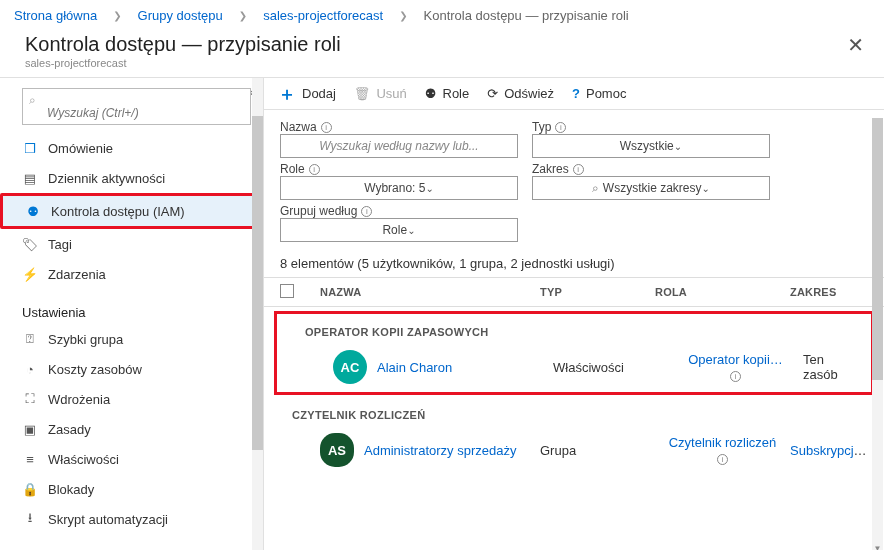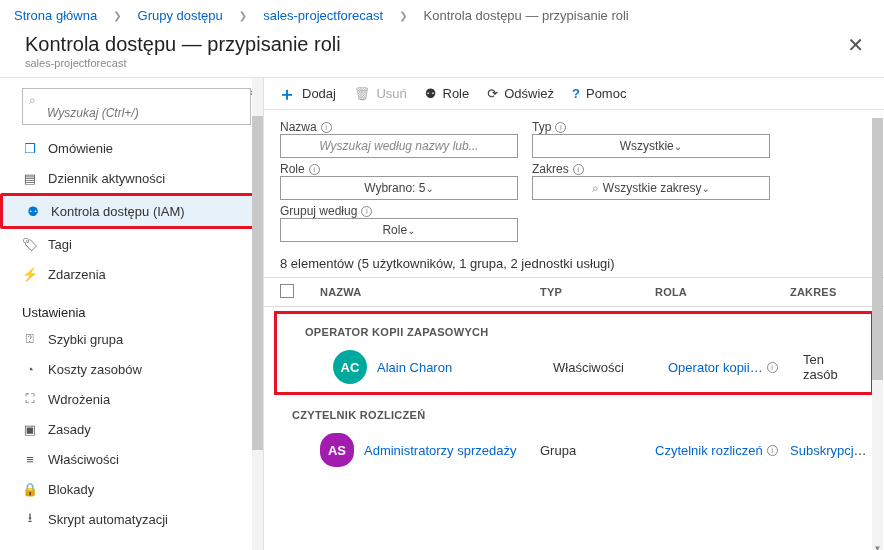--- a/index.html
+++ b/index.html
@@ -59,24 +59,24 @@
   .col-role { width: 135px; }
   .col-scope { flex: 1; }
   .chk { width: 14px; height: 14px; border: 1px solid #888; display: inline-block; }
 
   .group-head { padding: 10px 16px 6px 28px; font-size: 11px; font-weight: 700; color: #555; letter-spacing: .3px; }
   .row { display: flex; align-items: center; padding: 6px 16px; }
   .avatar { width: 34px; height: 34px; border-radius: 50%; display: flex; align-items: center; justify-content: center; color: #fff; font-weight: 600; font-size: 13px; margin-right: 10px; }
   .row .col-name { display: flex; align-items: center; }
   .row .name-link { color: #0066cc; font-size: 13px; }
   .row .col-type, .row .col-scope { font-size: 13px; color: #333; }
-  .row .col-role { font-size: 13px; color: #0066cc; display: flex; align-items: center; gap: 4px; }
+  .row .col-role { font-size: 13px; color: #0066cc; display: flex; align-items: center; gap: 4px; flex-direction: column; }
 
   .group1 .avatar { background: #00a99d; }
-  .group2 .avatar { background: #a21caf; border-radius: 15px; }
+  .group2 .avatar { background: #14532d; border-radius: 15px; }
 
   .redbox2 { border: 3px solid #e81123; margin: 4px 10px; padding: 2px 0; }
 
   .scrollbar-v { position: absolute; right: 1px; top: 40px; bottom: 0; width: 11px; background: #f3f3f3; }
   .scrollbar-v .thumb { position: absolute; top: 0; width: 100%; height: 60%; background: #c8c8c8; }
   .scrollbar-v .arrow { width:100%; height:14px; display:flex; align-items:center; justify-content:center; font-size:8px; color:#888; position:absolute;}
   .scrollbar-v .arrow.up{top:0;} .scrollbar-v .arrow.down{bottom:0;}
   .scrollbar-sb { position: absolute; right: 0; top: 0; bottom: 0; width: 11px; background: #f3f3f3; }
   .scrollbar-sb .thumb { position: absolute; top: 38px; width: 100%; height: 70%; background: #c8c8c8; }
 

